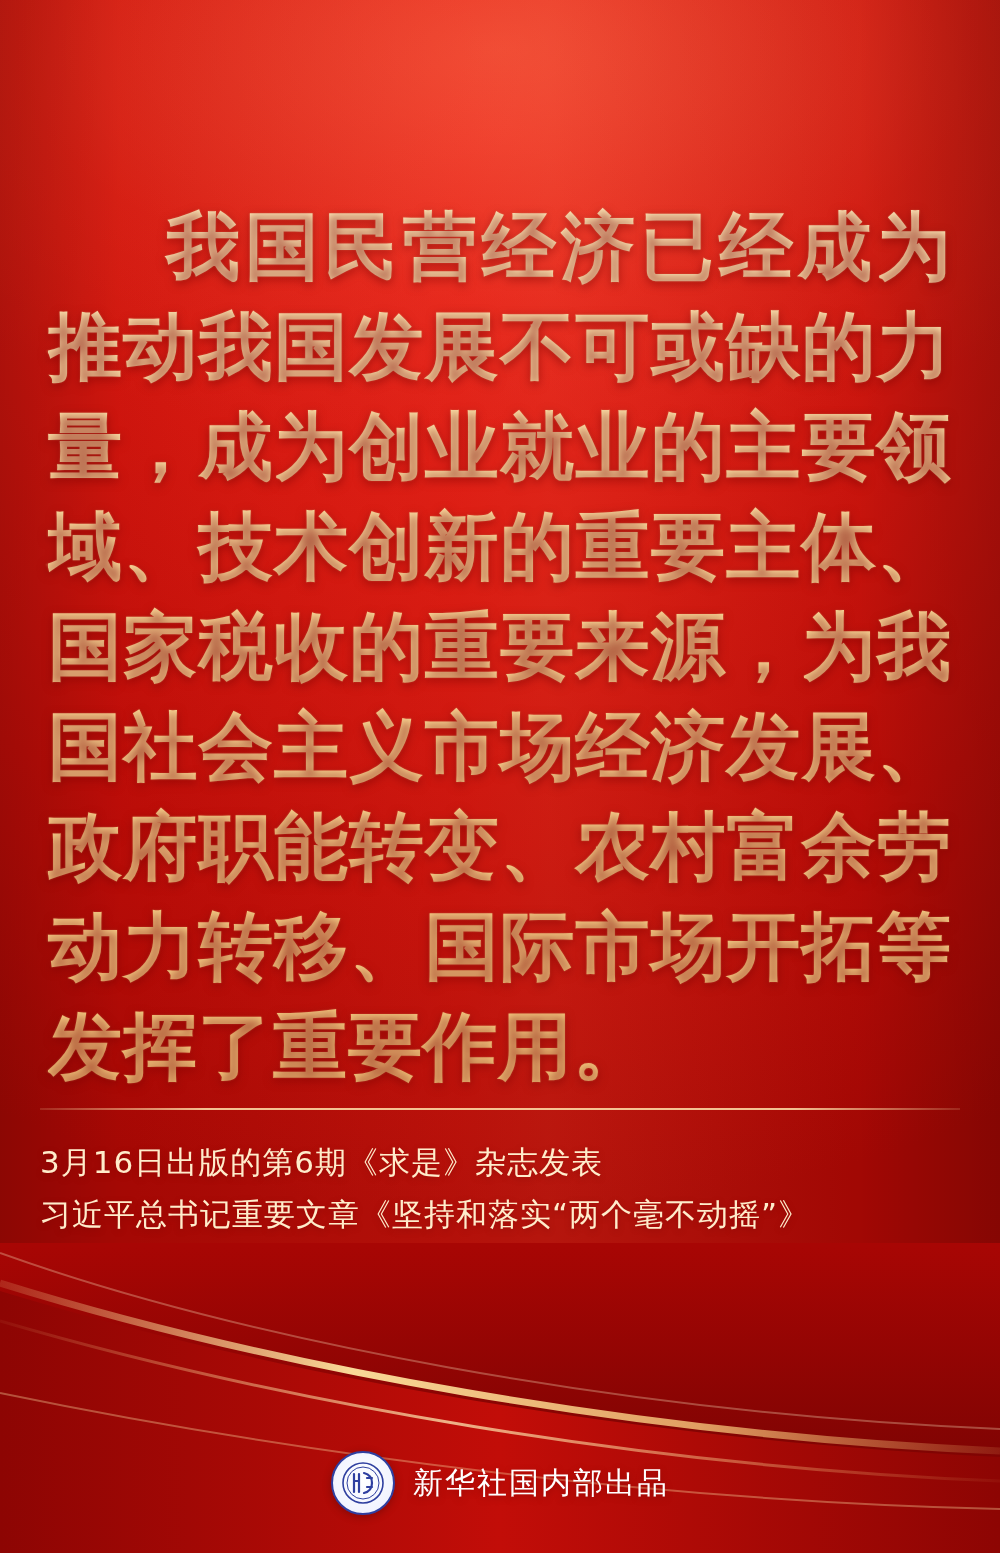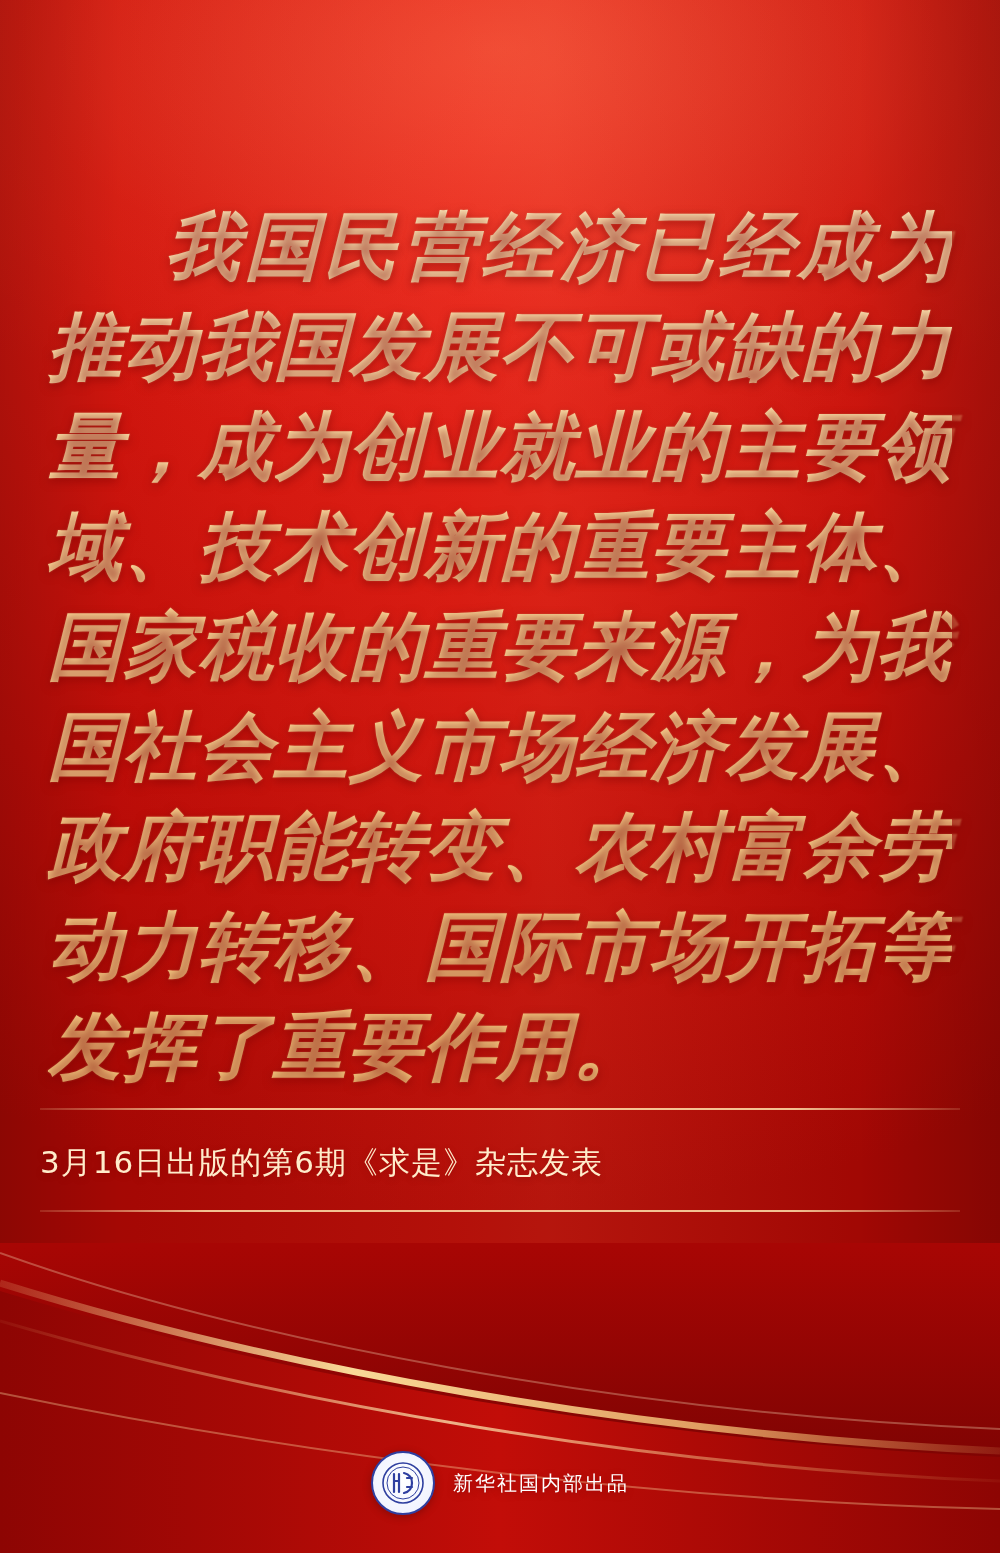--- a/index.html
+++ b/index.html
@@ -43,21 +43,20 @@
   }
 
   
   .quote-wrap {
     position: absolute;
     left: 0;
     right: 0;
     top: 196px;
     padding: 0 48px;
     box-sizing: border-box;
-    font-style: italic;
   }
   .quote {
     margin: 0;
     color: #ffe2a8;
     font-family: "DejaVu Serif", "Liberation Serif", serif;
     font-weight: 700;
     font-size: 74px;
     line-height: 100px;
     letter-spacing: 1px;
     text-indent: 118px;
@@ -128,41 +127,42 @@
     background: radial-gradient(circle at 50% 45%, #ffffff 0%, #f2f4ff 70%, #e3e7fb 100%);
     display: flex;
     align-items: center;
     justify-content: center;
     box-shadow: 0 2px 8px rgba(0,0,0,0.25);
   }
   .logo svg { display:block; }
   .footer-text {
     color: #ffffff;
     font-family: "DejaVu Sans", "Liberation Sans", sans-serif;
-    font-size: 20px;
+    font-size: 30px;
     letter-spacing: 2px;
     text-shadow: 0 2px 6px rgba(120,0,0,0.5);
   }
 </style>
 </head>
 <body>
 
 <div class="poster">
 
   <div class="topglow"></div>
   <div class="sheen"></div>
 
   <div class="quote-wrap">
     <p class="quote">我国民营经济已经成为推动我国发展不可或缺的力量，成为创业就业的主要领域、技术创新的重要主体、国家税收的重要来源，为我国社会主义市场经济发展、政府职能转变、农村富余劳动力转移、国际市场开拓等发挥了重要作用。</p>
   </div>
 
   <div class="source-block">
     <div class="rule"></div>
     <div class="source-lines">
       <div class="source-line">3月16日出版的第6期《求是》杂志发表</div>
+      <div class="source-line">习近平总书记重要文章《坚持和落实“两个毫不动摇”》</div>
     </div>
     <div class="rule"></div>
   </div>
 
   <div class="ribbon">
     <svg viewBox="0 0 1000 310" preserveAspectRatio="none" aria-hidden="true">
       <defs>
         <linearGradient id="gDark" x1="0" y1="0" x2="1" y2="0">
           <stop offset="0%" stop-color="#8d0503"></stop>
           <stop offset="50%" stop-color="#c20d08"></stop>

